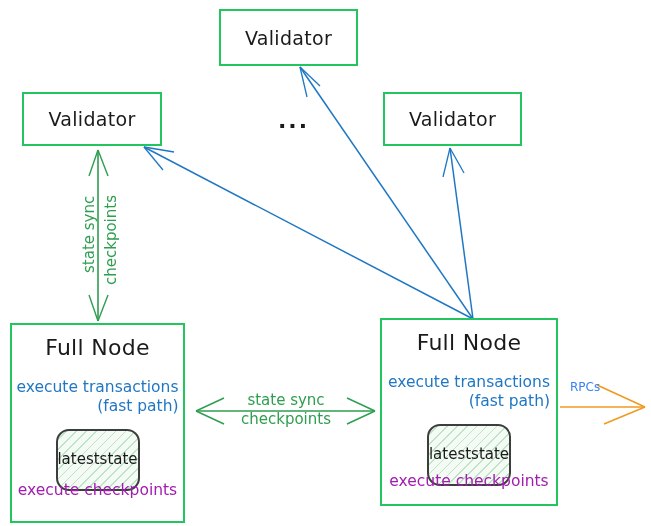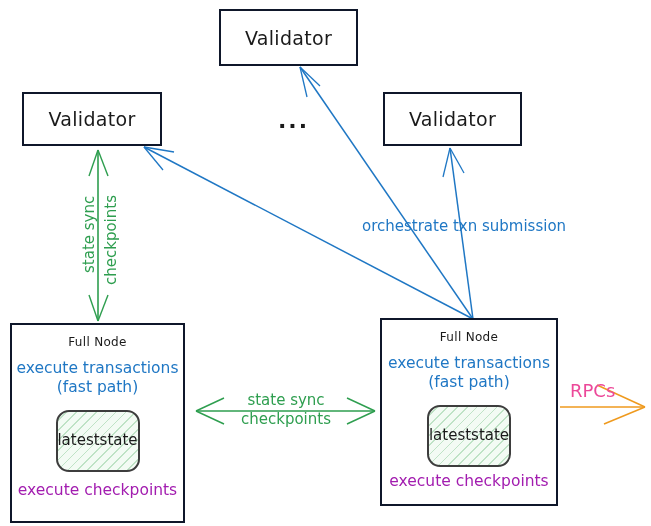--- a/index.html
+++ b/index.html
@@ -24,51 +24,51 @@
     top: 0;
     width: 651px;
     height: 526px;
     pointer-events: none;
   }
   
   .box {
     position: absolute;
     box-sizing: border-box;
     background: #ffffff;
-    border: 2px solid #0f172a;
+    border: 2px solid #22c55e;
   }
   .validator-box {
     display: flex;
     align-items: center;
     justify-content: center;
   }
   .validator-label {
     font-family: "DejaVu Sans", sans-serif;
     font-size: 19px;
     color: #1a1a1a;
     letter-spacing: 0.3px;
   }
   .fullnode-box {
     display: flex;
     flex-direction: column;
     align-items: center;
     padding-top: 10px;
   }
   .fullnode-title {
     font-family: "DejaVu Sans", sans-serif;
-    font-size: 12px;
+    font-size: 22px;
     color: #1a1a1a;
     letter-spacing: 0.3px;
-    margin-bottom: 10px;
+    margin-bottom: 18px;
   }
   .fullnode-blue {
     font-family: "DejaVu Sans", sans-serif;
     font-size: 15.5px;
     color: #1f77c4;
-    text-align: center;
+    text-align: right;
     line-height: 1.25;
   }
   .state-chip {
     box-sizing: border-box;
     width: 84px;
     height: 62px;
     margin-top: 12px;
     border: 2px solid #3d3d3d;
     border-radius: 13px;
     background-color: #f3fbf4;
@@ -100,21 +100,21 @@
     right: 0;
   }
   
   .label {
     position: absolute;
     font-family: "DejaVu Sans", sans-serif;
     white-space: nowrap;
   }
   .lbl-blue  { color: #1f77c4; font-size: 15px; }
   .lbl-green { color: #2e9e4f; font-size: 15px; }
-  .lbl-orange{ color: #ec4899; font-size: 18px; }
+  .lbl-orange{ color: #3b82f6; font-size: 12px; }
   .lbl-dots  { color: #1a1a1a; font-size: 22px; font-weight: 700; letter-spacing: 2px; }
   .vert {
     transform: rotate(-90deg);
     transform-origin: left top;
   }
   .center-sync {
     position: absolute;
     text-align: center;
     line-height: 1.25;
   }
@@ -213,17 +213,16 @@
 
   <div class="label lbl-green vert" style="left:80px; top:273px;">state sync</div>
 
   <div class="label lbl-green vert" style="left:102px; top:285px;">checkpoints</div>
 
   <div class="center-sync" style="left:218px; top:391px; width:136px;">
     <div class="lbl-green" style="font-family:'DejaVu Sans',sans-serif; font-size:15px;">state sync</div>
     <div class="lbl-green" style="font-family:'DejaVu Sans',sans-serif; font-size:15px;">checkpoints</div>
   </div>
 
-  <div class="label lbl-blue" style="left:362px; top:217px;">orchestrate txn submission</div>
 
   <div class="label lbl-orange" style="left:570px; top:380px;">RPCs</div>
 
 </div>
 
 </body></html>

